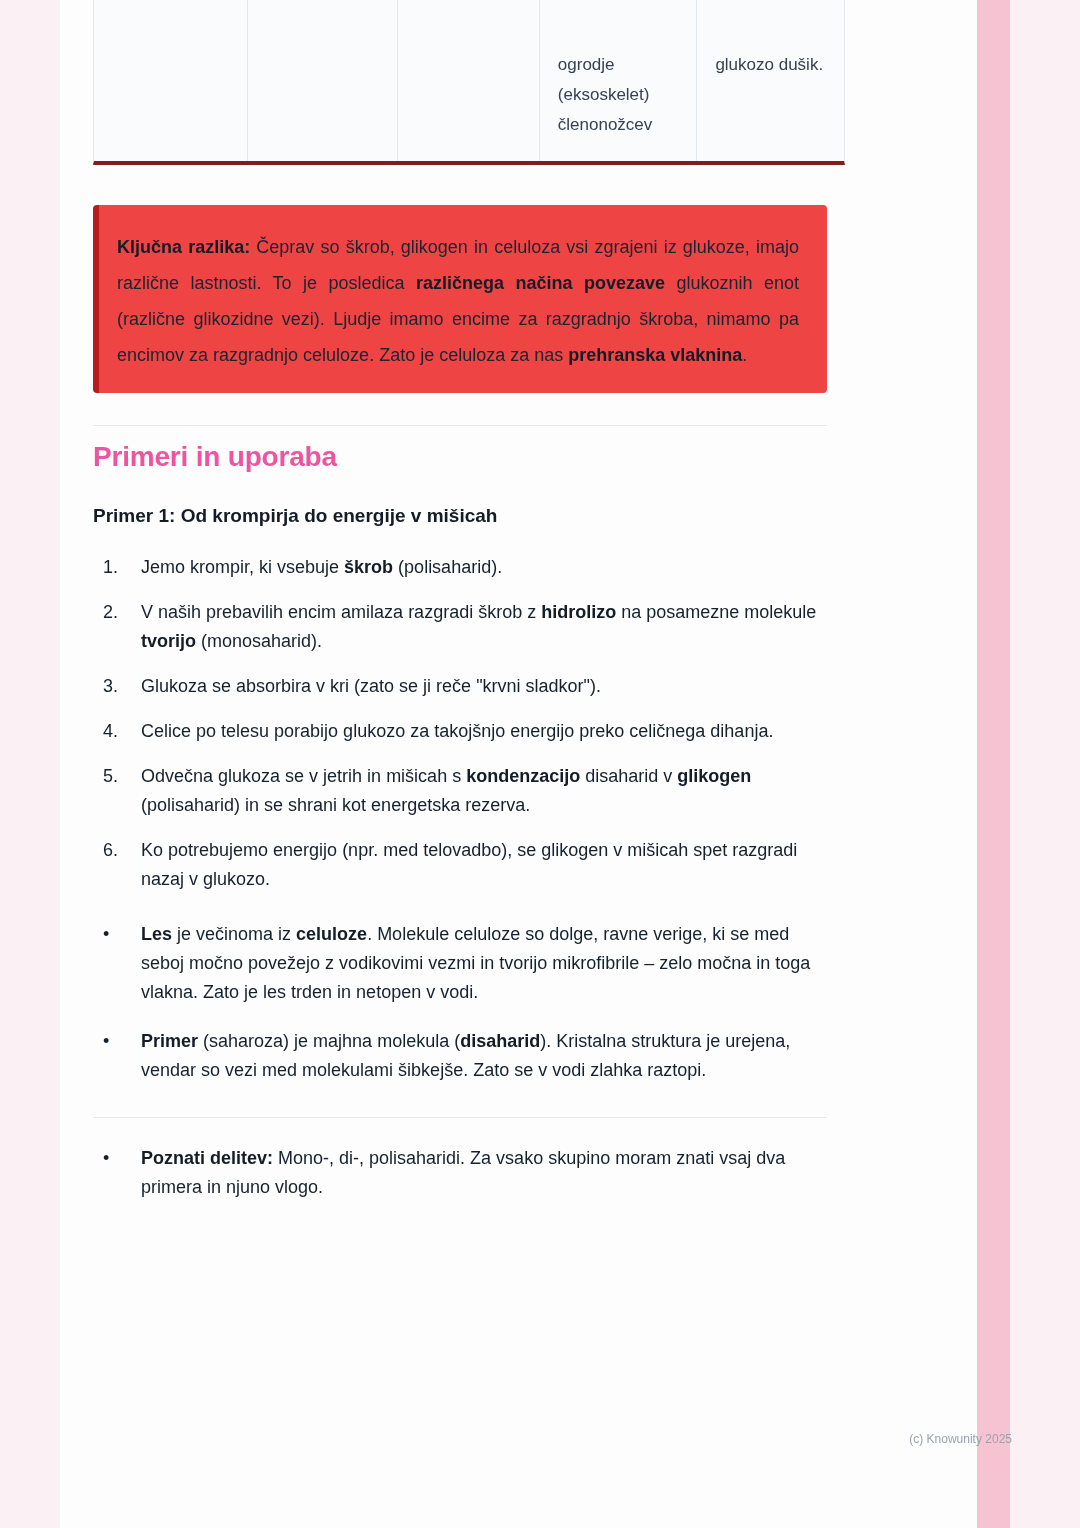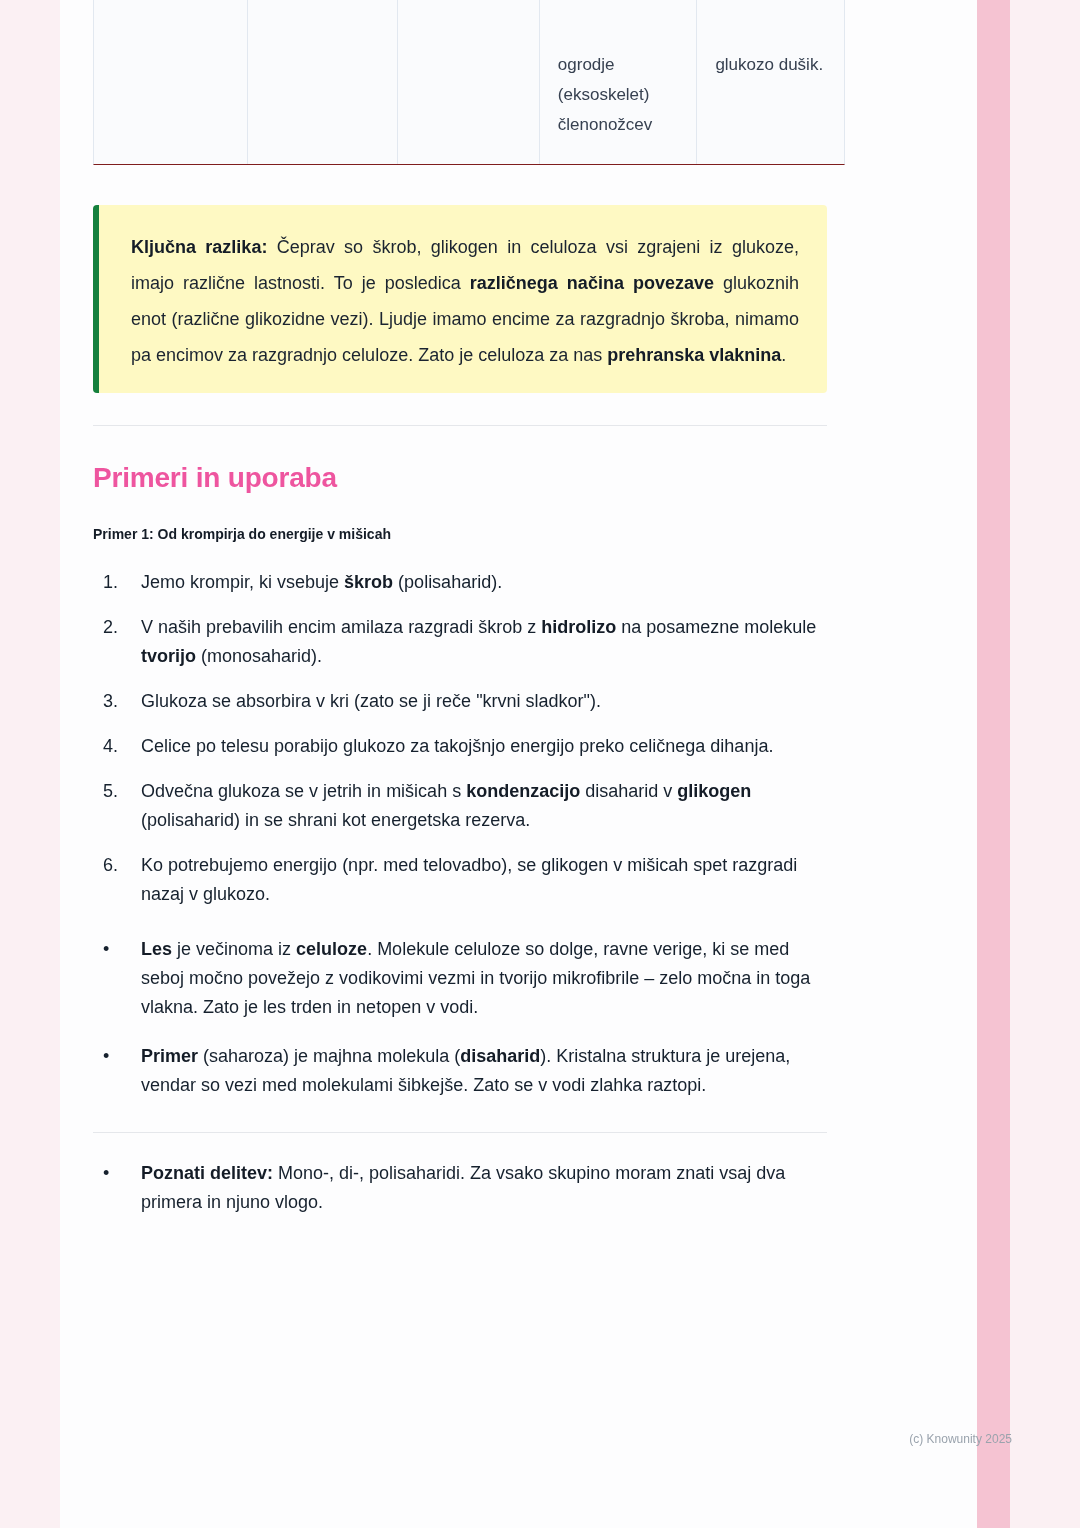--- a/index.html
+++ b/index.html
@@ -29,65 +29,65 @@
     position: relative;
     padding-left: 33px;
     width: 818px;
   }
   
   .cut-table {
     display: flex;
     width: 752px; height: 165px;
     border-left: 1px solid #e2e8f0;
     border-right: 1px solid #e2e8f0;
-    border-bottom: 1px solid #7f1d1d;
+    border-bottom: 4px solid #7f1d1d;
     background: #fafbfd;
   }
   .cut-table .cell {
     border-right: 1px solid #e2e8f0;
     padding: 50px 14px 12px 18px;
     font-size: 17px;
     line-height: 30px;
     color: #374151;
   }
   .cut-table .cell:last-child { border-right: none; }
   .c1 { width: 154px; } .c2 { width: 151px; } .c3 { width: 142px; }
   .c4 { width: 158px; } .c5 { width: 147px; }
 
   .callout {
     margin-top: 40px;
     width: 734px;
-    background: #fef9c3;
-    border-left: 6px solid #15803d;
+    background: #ef4444;
+    border-left: 6px solid #b91c1c;
     border-radius: 4px;
-    padding: 24px 28px 20px 32px;
+    padding: 24px 28px 20px 18px;
   }
   .callout p {
     font-size: 18px;
     line-height: 36px;
     text-align: justify;
     color: #1b2430;
   }
   .callout strong, .item-text strong { font-weight: 700; color: #141c27; }
 
   .divider {
     width: 734px; height: 1px;
     background: #e5e7eb;
     margin-top: 32px;
   }
   h2.pink {
-    margin-top: 36px;
+    margin-top: 15px;
     font-size: 28px;
     font-weight: 700;
     color: #ee559f;
     letter-spacing: -0.2px;
   }
   h3.sub {
     margin-top: 32px;
-    font-size: 14px;
+    font-size: 19px;
     font-weight: 700;
     color: #141c27;
   }
   .list { margin-top: 26px; }
   .list-item {
     display: flex;
     width: 734px;
     padding-left: 10px;
     margin-bottom: 16px;
     font-size: 18px;

